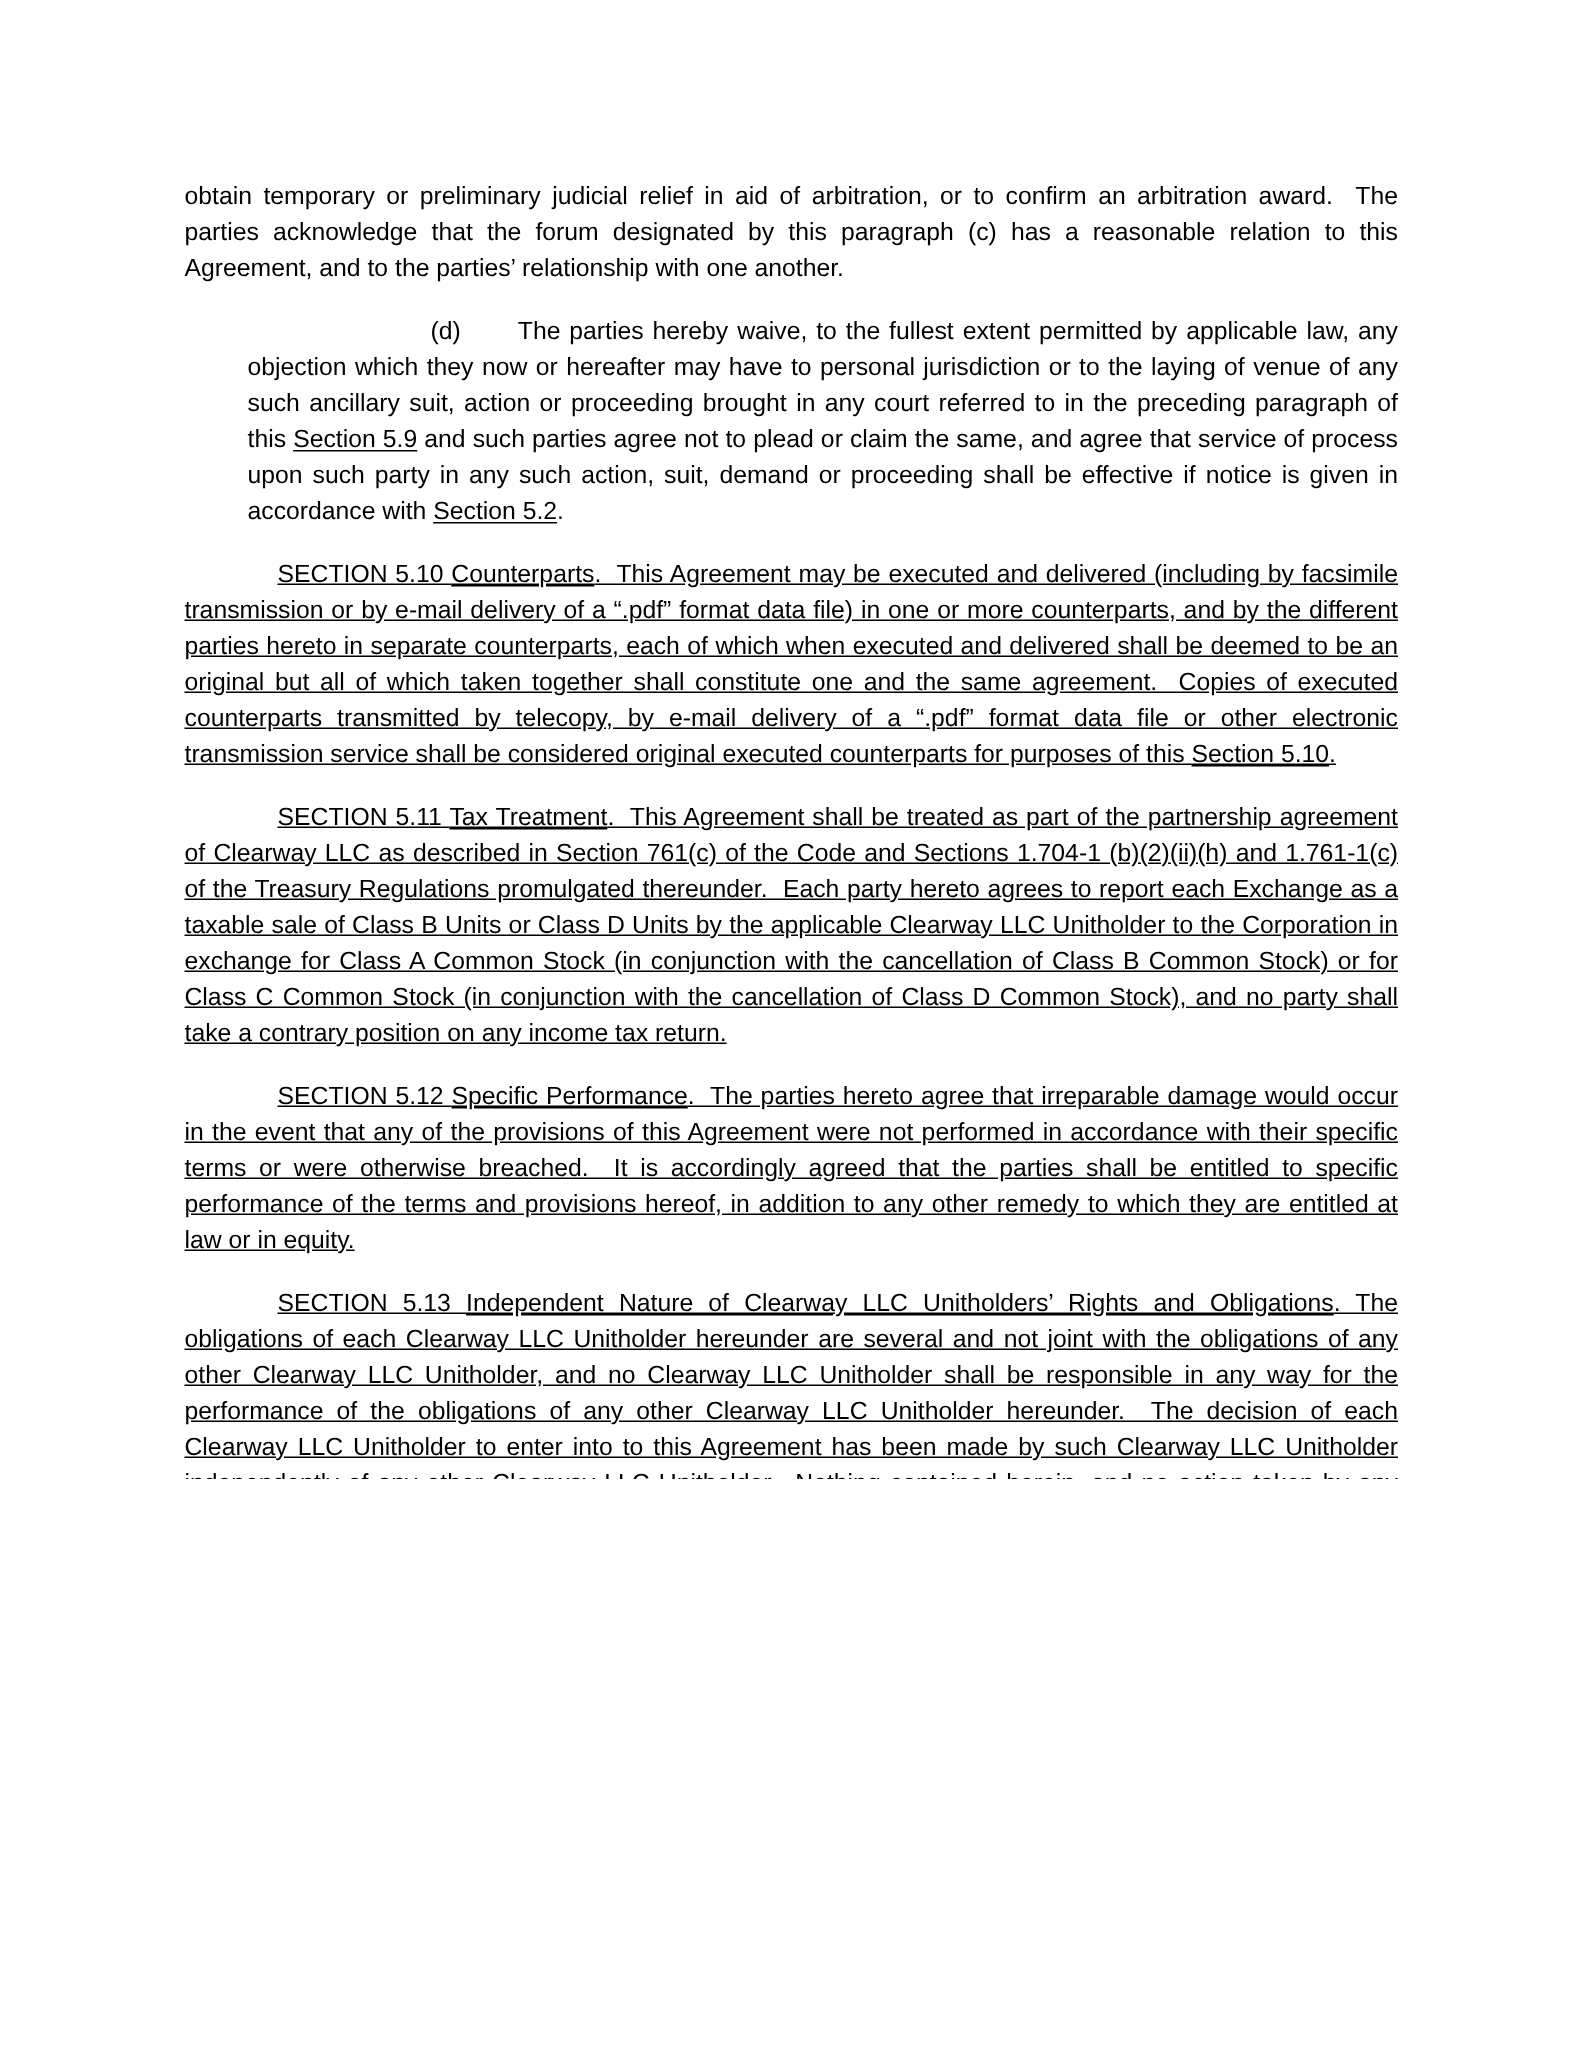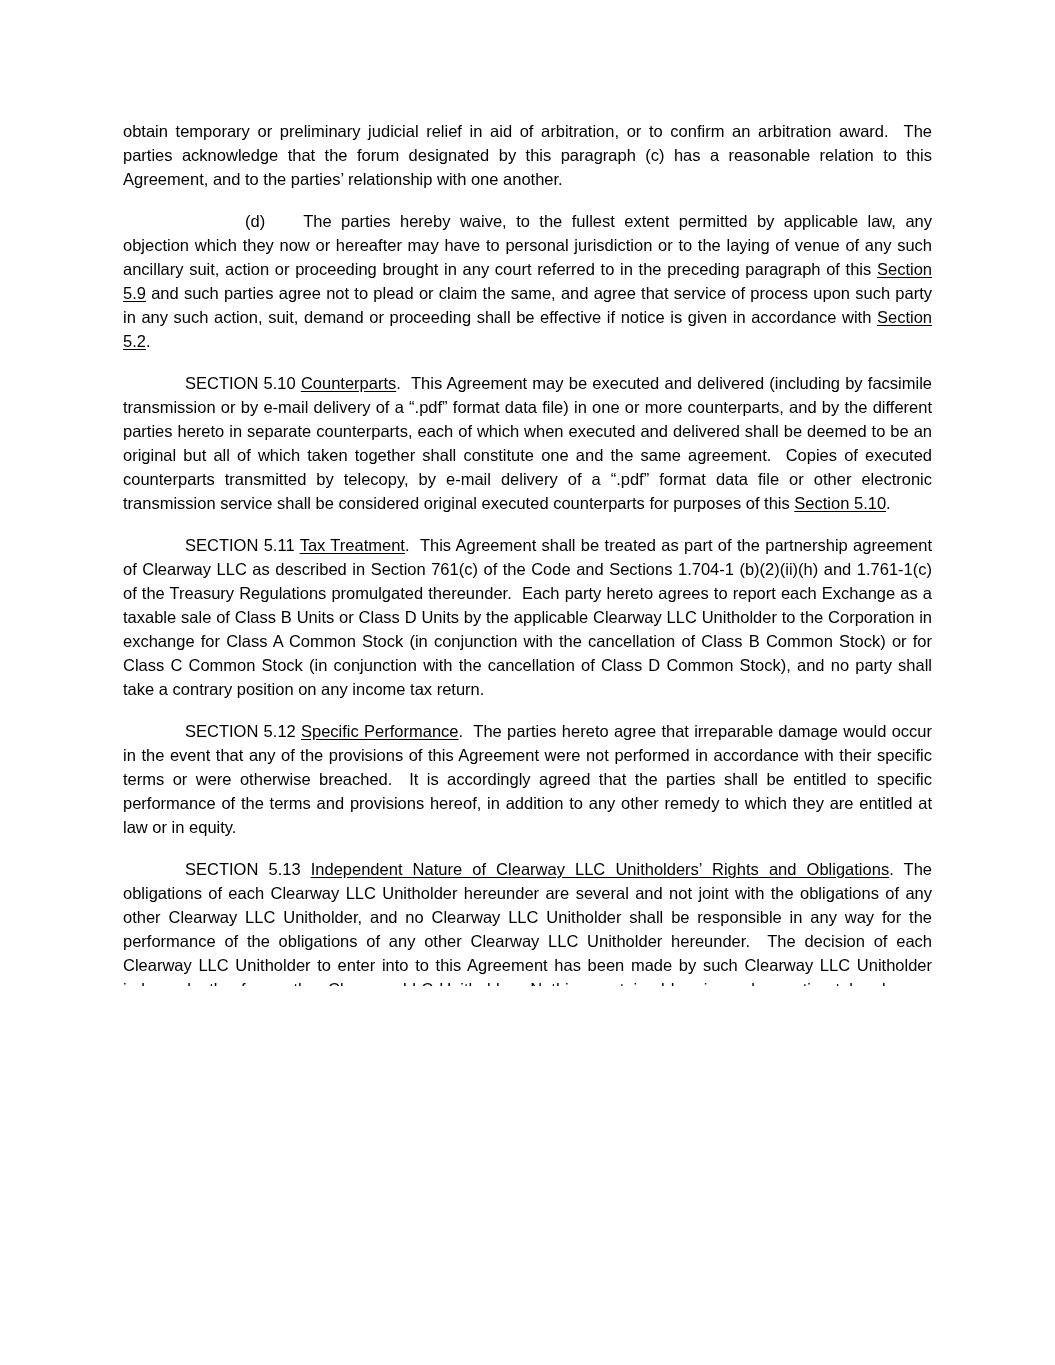--- a/index.html
+++ b/index.html
@@ -23,22 +23,22 @@
     width: 809px;
   }
   .para {
     margin: 0 0 18px 0;
     font-size: 16.5px;
     line-height: 24px;
     text-align: justify;
     color: #000000;
   }
   .para-body { text-indent: 0; }
-  .para-section { text-indent: 62px; }
-  .para-subclause { text-indent: 122px; }
+  .para-section { text-indent: 62px; text-decoration: underline; }
+  .para-subclause { text-indent: 122px; margin-left: 42px; }
   .u { text-decoration: underline; text-underline-offset: 2px; }
   .tab {
     display: inline-block;
     width: 38px;
     height: 1px;
   }
   .footer {
     position: absolute;
     left: 0;
     top: 1278px;

